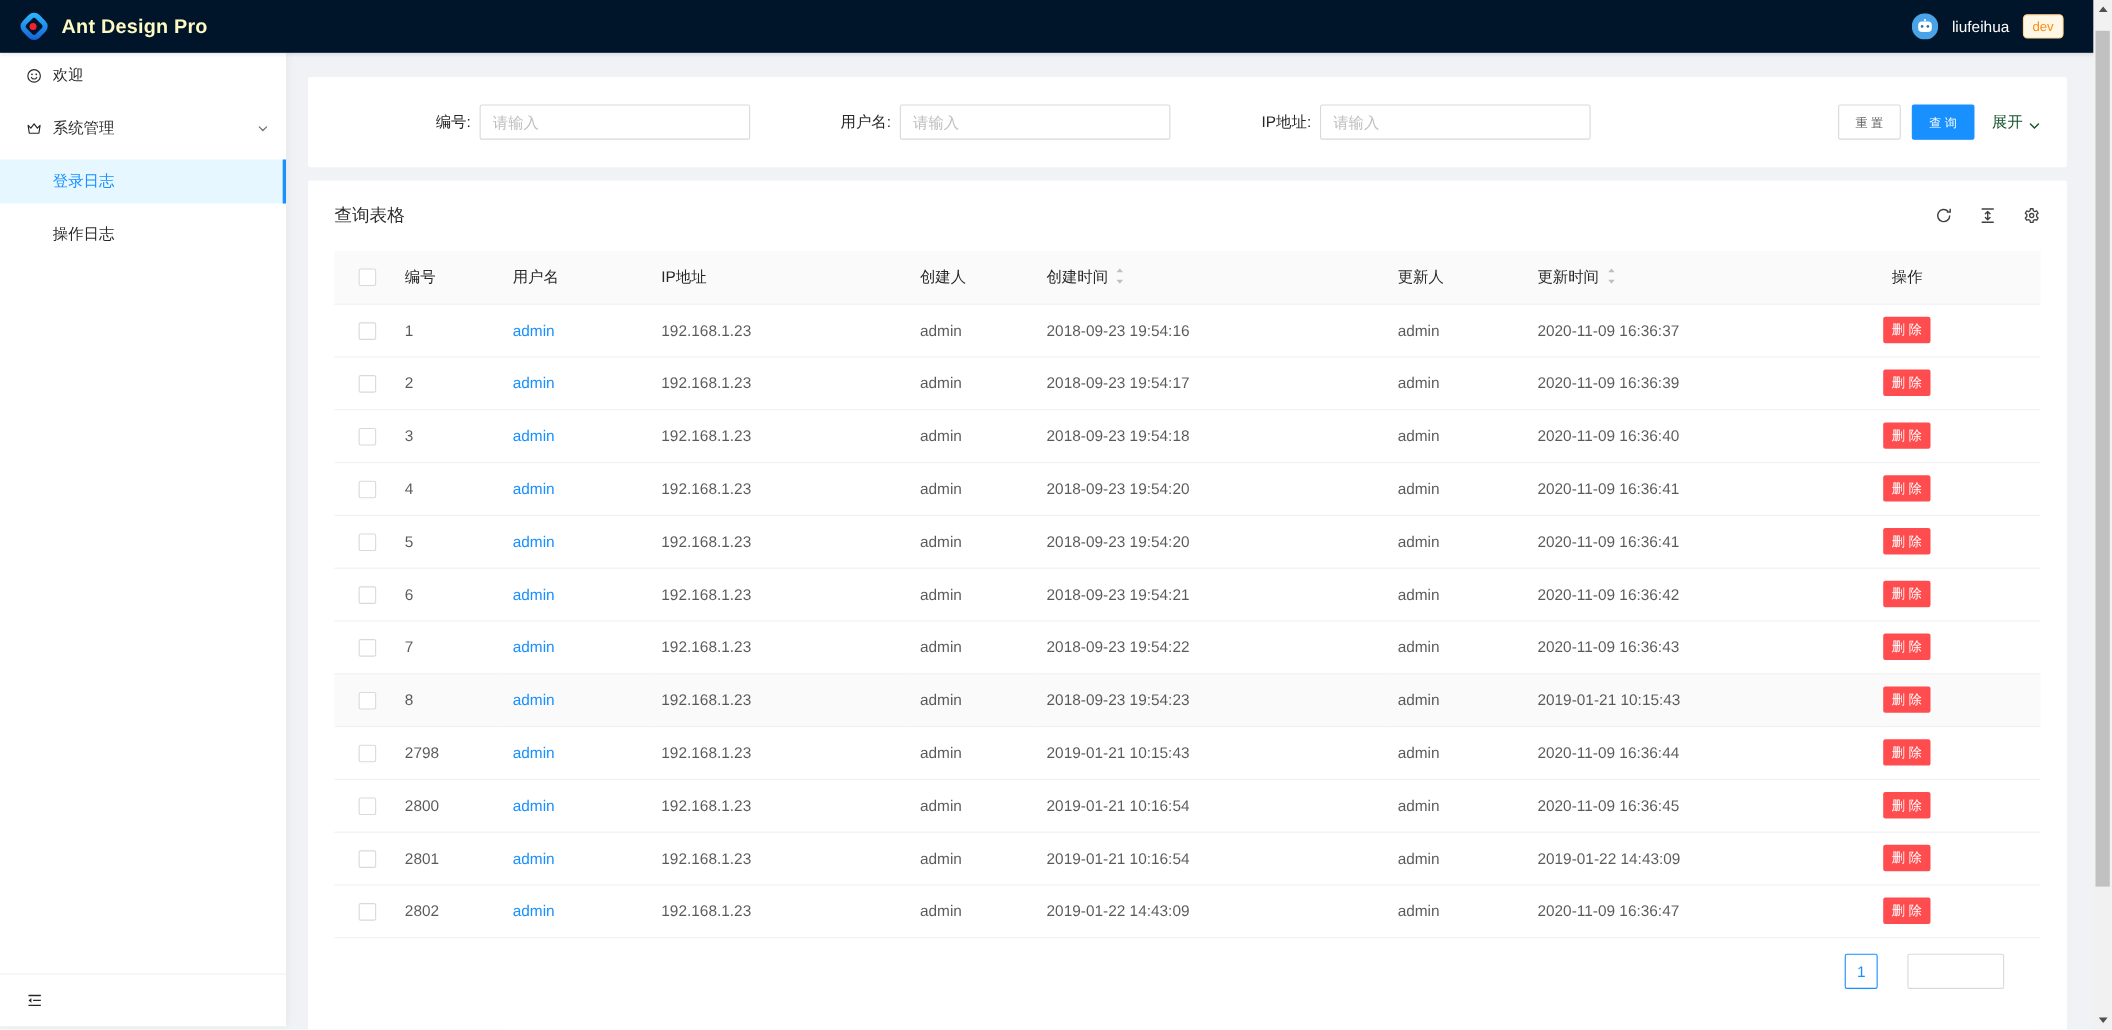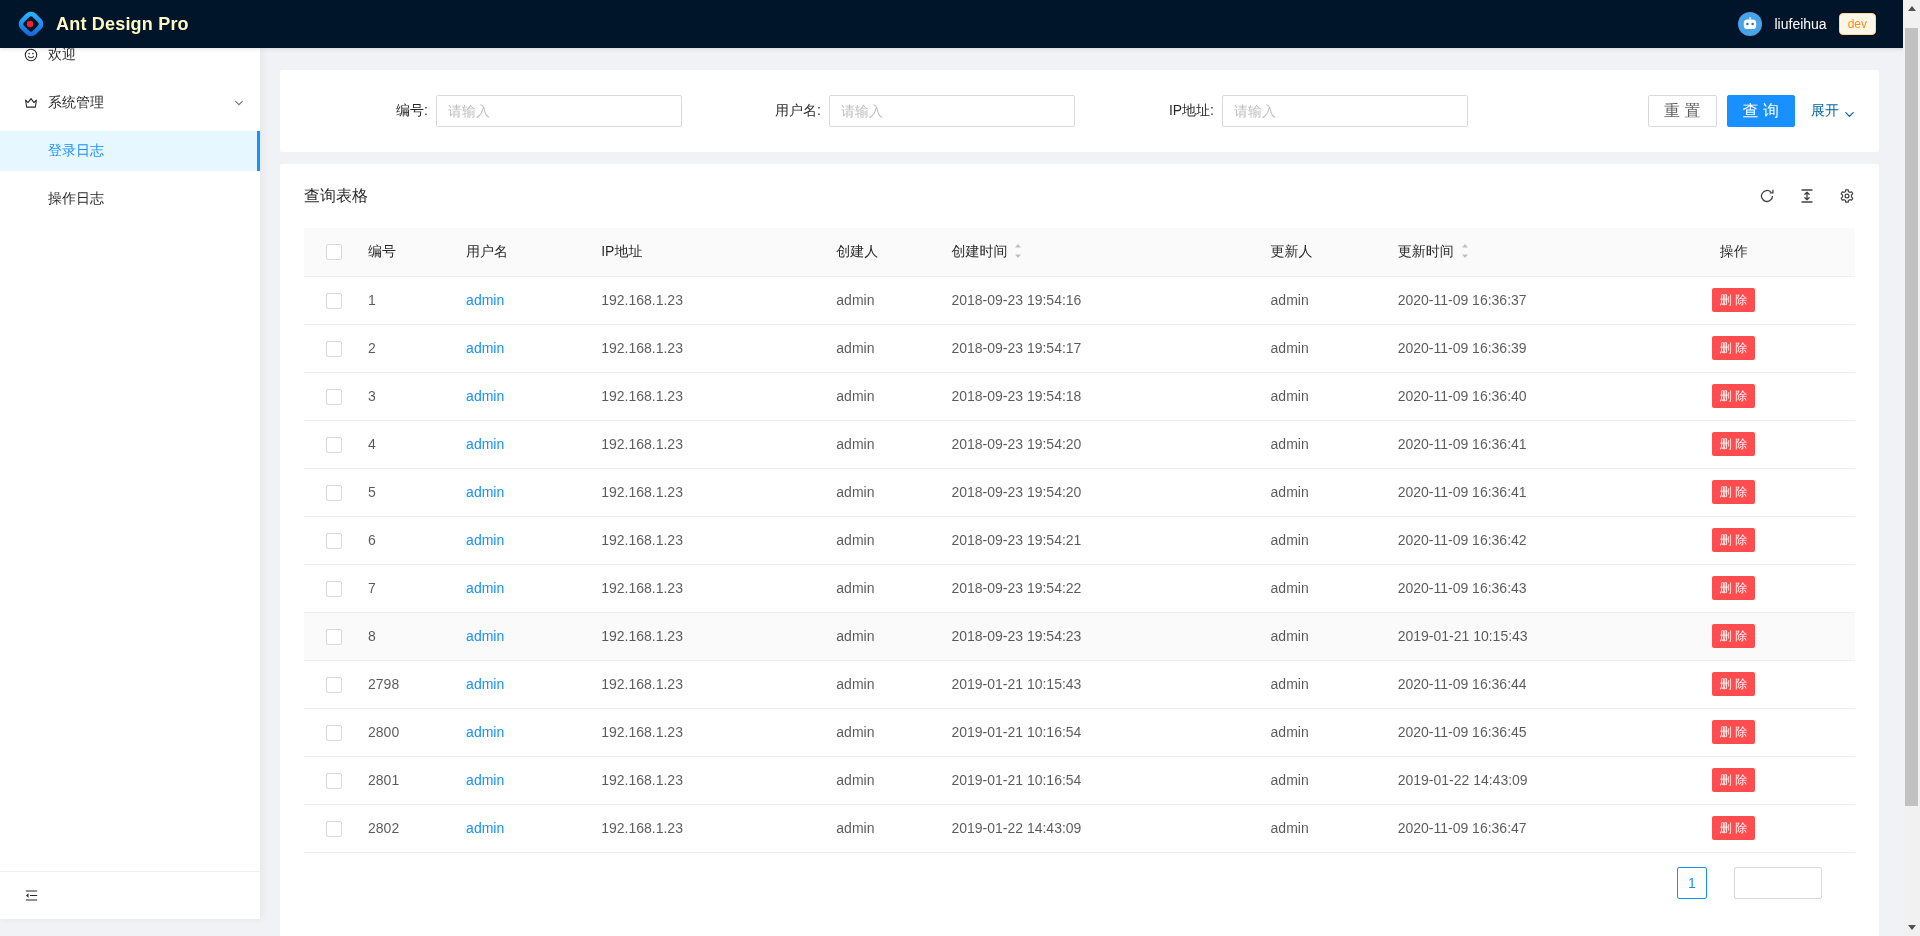--- a/index.html
+++ b/index.html
@@ -18,21 +18,21 @@
   .logo-wrap { display:flex; align-items:center; gap:10px; }
   .app-title { color:#fef9c3; font-size:18px; font-weight:bold; letter-spacing:.2px; }
   .header-right { display:flex; align-items:center; gap:12px; }
   .user-name { color:#fff; font-size:14px; }
   .env-tag {
     background:#fff7e6; border:1px solid #ffd591; color:#fa8c16;
     font-size:12px; padding:2px 8px; border-radius:4px; line-height:16px;
   }
   
   .sidebar {
-    position:absolute; top:31px; left:0; width:260px; height:888px;
+    position:absolute; top:45px; left:0; width:260px; height:888px;
     background:#fff; box-shadow:2px 0 8px rgba(29,35,41,.05); z-index:10;
     display:flex; flex-direction:column;
   }
   .menu { flex:1; padding-top:4px; overflow:hidden; }
   .menu-item {
     height:40px; margin-bottom:8px; display:flex; align-items:center;
     padding:0 16px 0 24px; cursor:pointer; color:rgba(0,0,0,.85); font-size:14px;
   }
   .menu-item .mi-icon { margin-right:10px; display:flex; align-items:center; }
   .menu-item .mi-label { flex:0 1 auto; }
@@ -47,37 +47,37 @@
     height:48px; border-top:1px solid #f0f0f0; display:flex; align-items:center;
     padding-left:24px; color:rgba(0,0,0,.85);
   }
   
   .main {
     position:absolute; top:48px; left:256px; width:1647px; height:888px;
     padding:22px 24px 0 24px; overflow:hidden;
   }
   .card { background:#fff; border-radius:2px; }
   .search-card { height:82px; display:flex; align-items:center; padding:0 24px; }
-  .search-fields { display:flex; gap:15px; }
+  .search-fields { display:flex; gap:4px; }
   .field { width:378px; display:flex; align-items:center; }
   .field .f-label { flex:1; text-align:right; padding-right:8px; color:rgba(0,0,0,.85); white-space:nowrap; }
   .field input {
     width:246px; height:32px; border:1px solid #d9d9d9; border-radius:2px;
     padding:0 11px; font-size:14px; color:rgba(0,0,0,.65); outline:none;
     font-family:inherit;
   }
   .field input::placeholder { color:#bfbfbf; }
   .search-actions { margin-left:auto; display:flex; align-items:center; gap:10px; }
   .btn {
     height:32px; padding:0 15px; border-radius:2px; border:1px solid #d9d9d9;
-    background:#fff; font-size:16px; color:rgba(0,0,0,.65); cursor:pointer;
+    background:#fff; font-size:11px; color:rgba(0,0,0,.65); cursor:pointer;
     font-family:inherit; white-space:nowrap;
   }
   .btn.primary { background:#1890ff; border-color:#1890ff; color:#fff; }
-  .expand-link { color:#0369a1; display:flex; align-items:flex-end; gap:5px; cursor:pointer; margin-left:6px; white-space:nowrap; }
+  .expand-link { color:#14532d; display:flex; align-items:flex-end; gap:5px; cursor:pointer; margin-left:6px; white-space:nowrap; }
   
   .table-card { margin-top:12px; padding:0 24px 0 24px; height:1000px; }
   .toolbar { height:64px; display:flex; align-items:center; justify-content:space-between; }
   .toolbar-title { font-size:16px; font-weight:500; color:rgba(0,0,0,.85); }
   .toolbar-icons { display:flex; gap:24px; color:rgba(0,0,0,.75); }
   .toolbar-icons .t-icon { cursor:pointer; display:flex; }
   table { width:100%; border-collapse:collapse; table-layout:fixed; }
   thead th {
     background:#fafafa; font-weight:500; color:rgba(0,0,0,.85); text-align:left;
     height:48px; padding:0 8px; border-bottom:1px solid #f0f0f0; font-size:14px;

